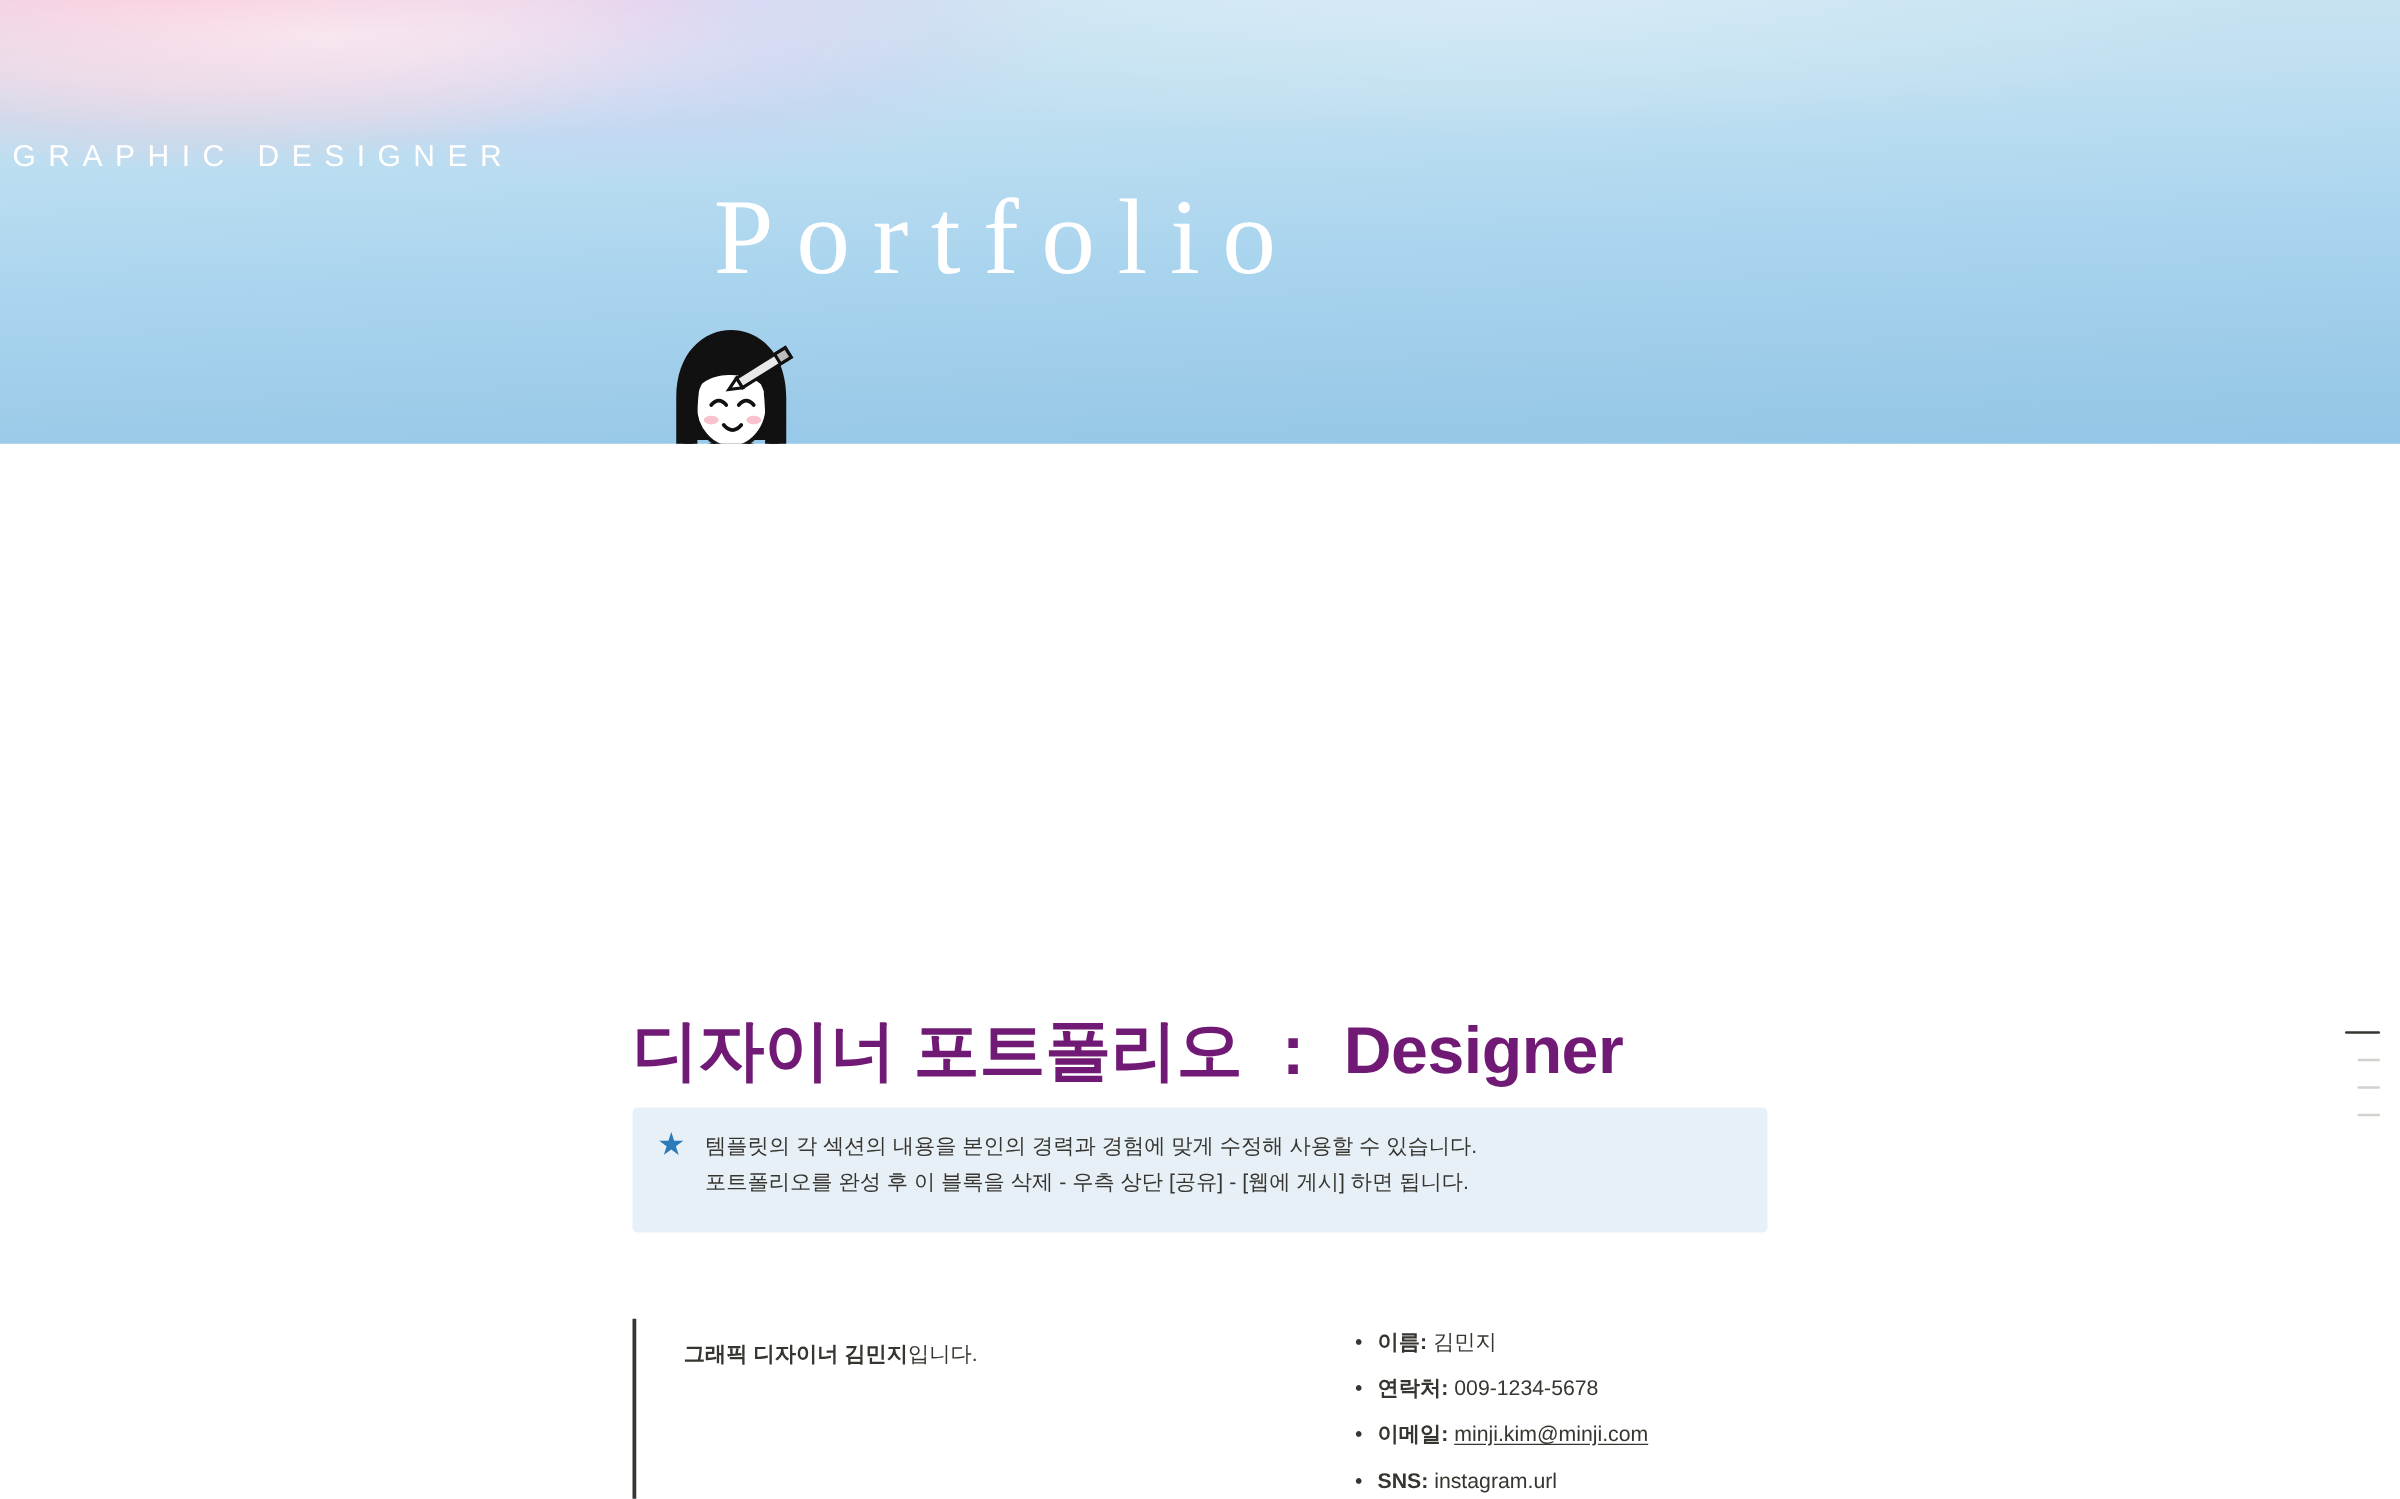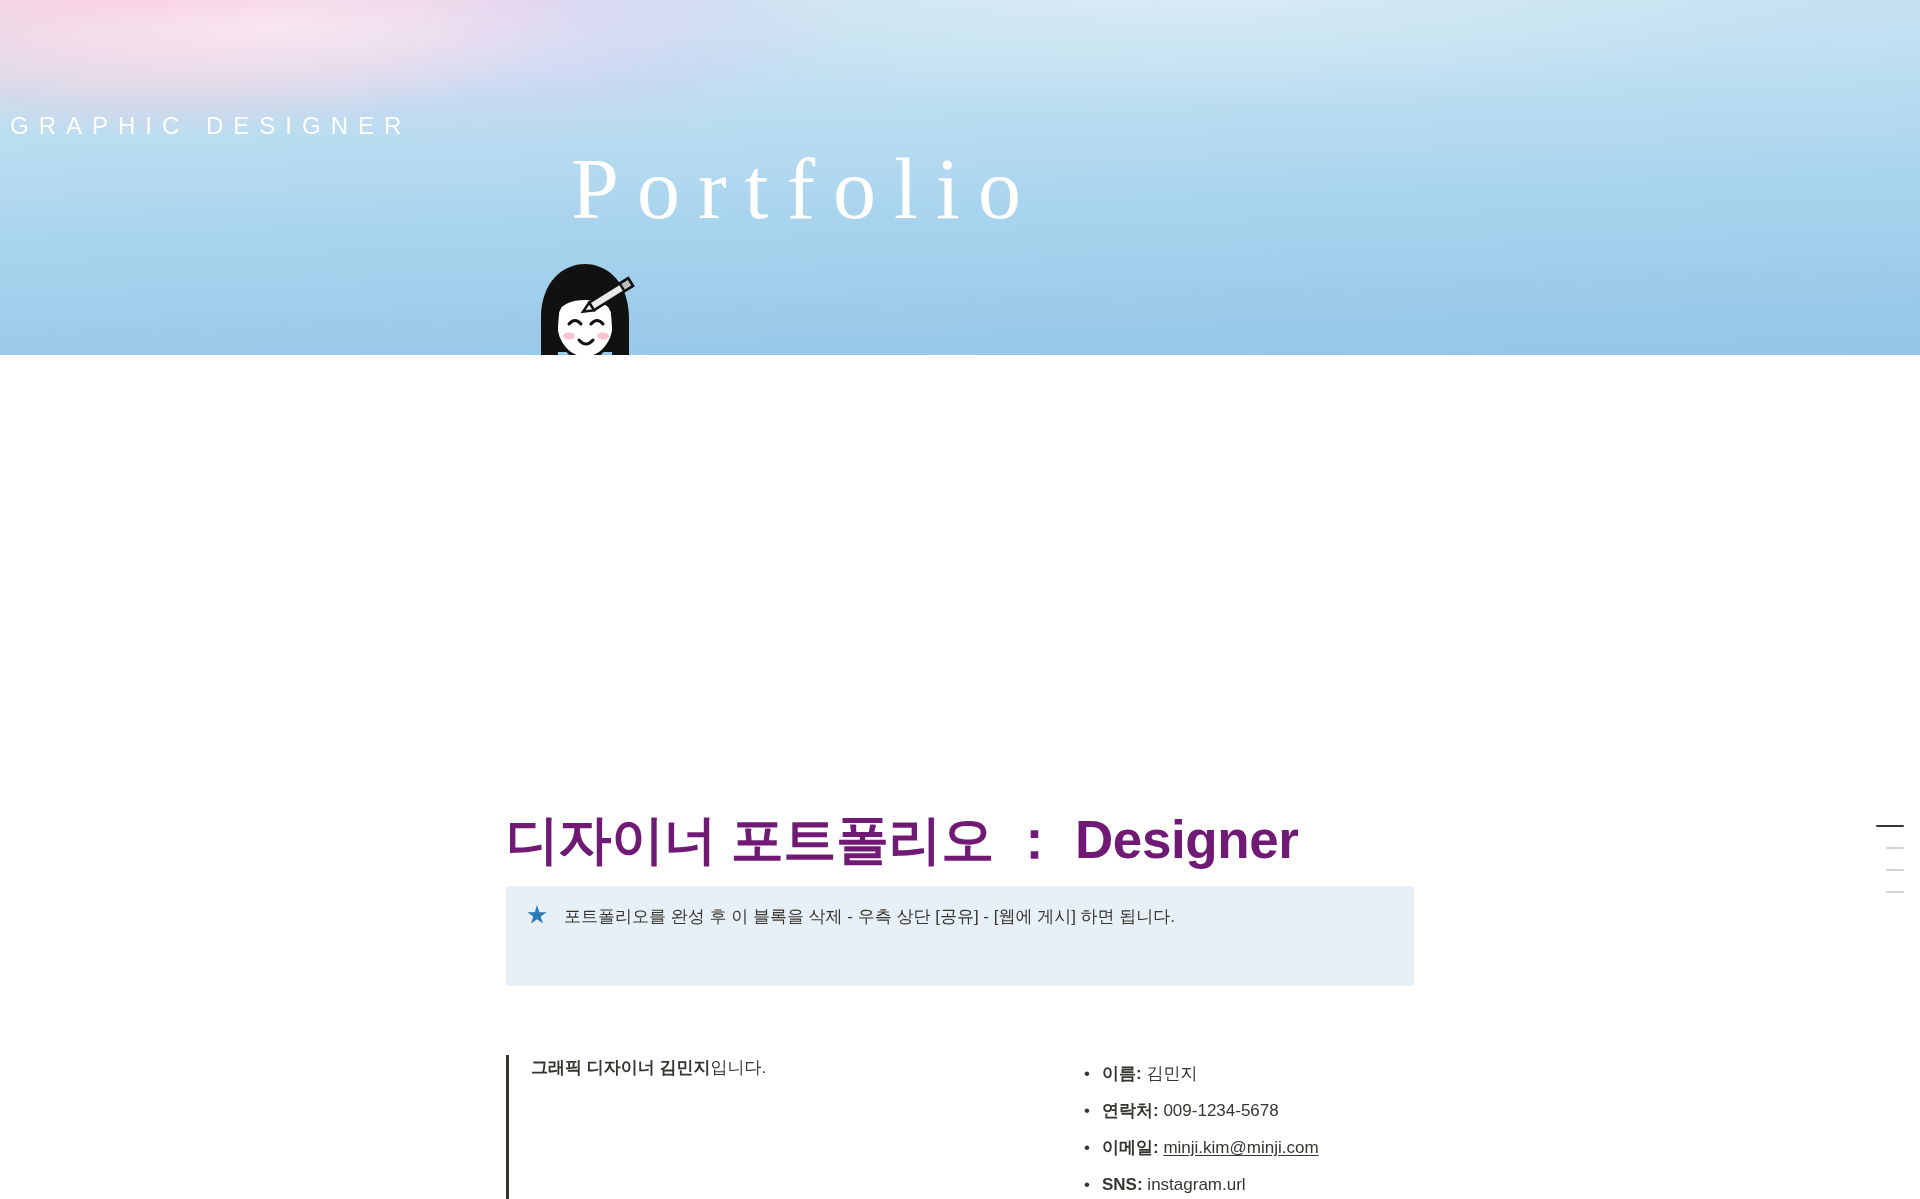--- a/index.html
+++ b/index.html
@@ -99,37 +99,37 @@
     flex: 0 0 auto;
     width: 26px;
     text-align: center;
   }
   .callout-text { flex: 1 1 auto; }
   .callout-line {
     font-size: 17px;
     line-height: 29px;
     color: #37352f;
   }
-  .callout-line + .callout-line { margin-top: 16px; }
+  .callout-line + .callout-line { margin-top: 0; }
 
   
   .intro-row {
     position: absolute;
     left: 506px; top: 700px;
     width: 908px;
     display: flex;
     gap: 58px;
   }
   .intro-quote {
     width: 500px;
     border-left: 3px solid #37352f;
     padding-left: 22px;
   }
   .intro-quote p {
-    margin: 0;
+    margin: 16px;
     font-size: 17px;
     line-height: 26.5px;
     color: #37352f;
   }
   .intro-quote .lead b { font-weight: 700; }
 
   .contact-list {
     margin: 0;
     padding: 0 0 0 20px;
     list-style: none;
@@ -210,20 +210,21 @@
   </div>
 </div>
 
 <div class="page">
 
   <div class="doc-title">디자이너 포트폴리오 ： Designer Portfolio</div>
 
   <div class="callout">
     <div class="callout-icon">★</div>
     <div class="callout-text">
+      <div class="callout-line">템플릿의 각 섹션의 내용을 본인의 경력과 경험에 맞게 수정해 사용할 수 있습니다.</div>
       <div class="callout-line">포트폴리오를 완성 후 이 블록을 삭제 - 우측 상단 [공유] - [웹에 게시] 하면 됩니다.</div>
     </div>
   </div>
 
   <div class="intro-row">
     <div class="intro-quote">
       <p class="lead"><b>그래픽 디자이너 김민지</b><span>입니다.</span></p>
     </div>
 
     <ul class="contact-list">

